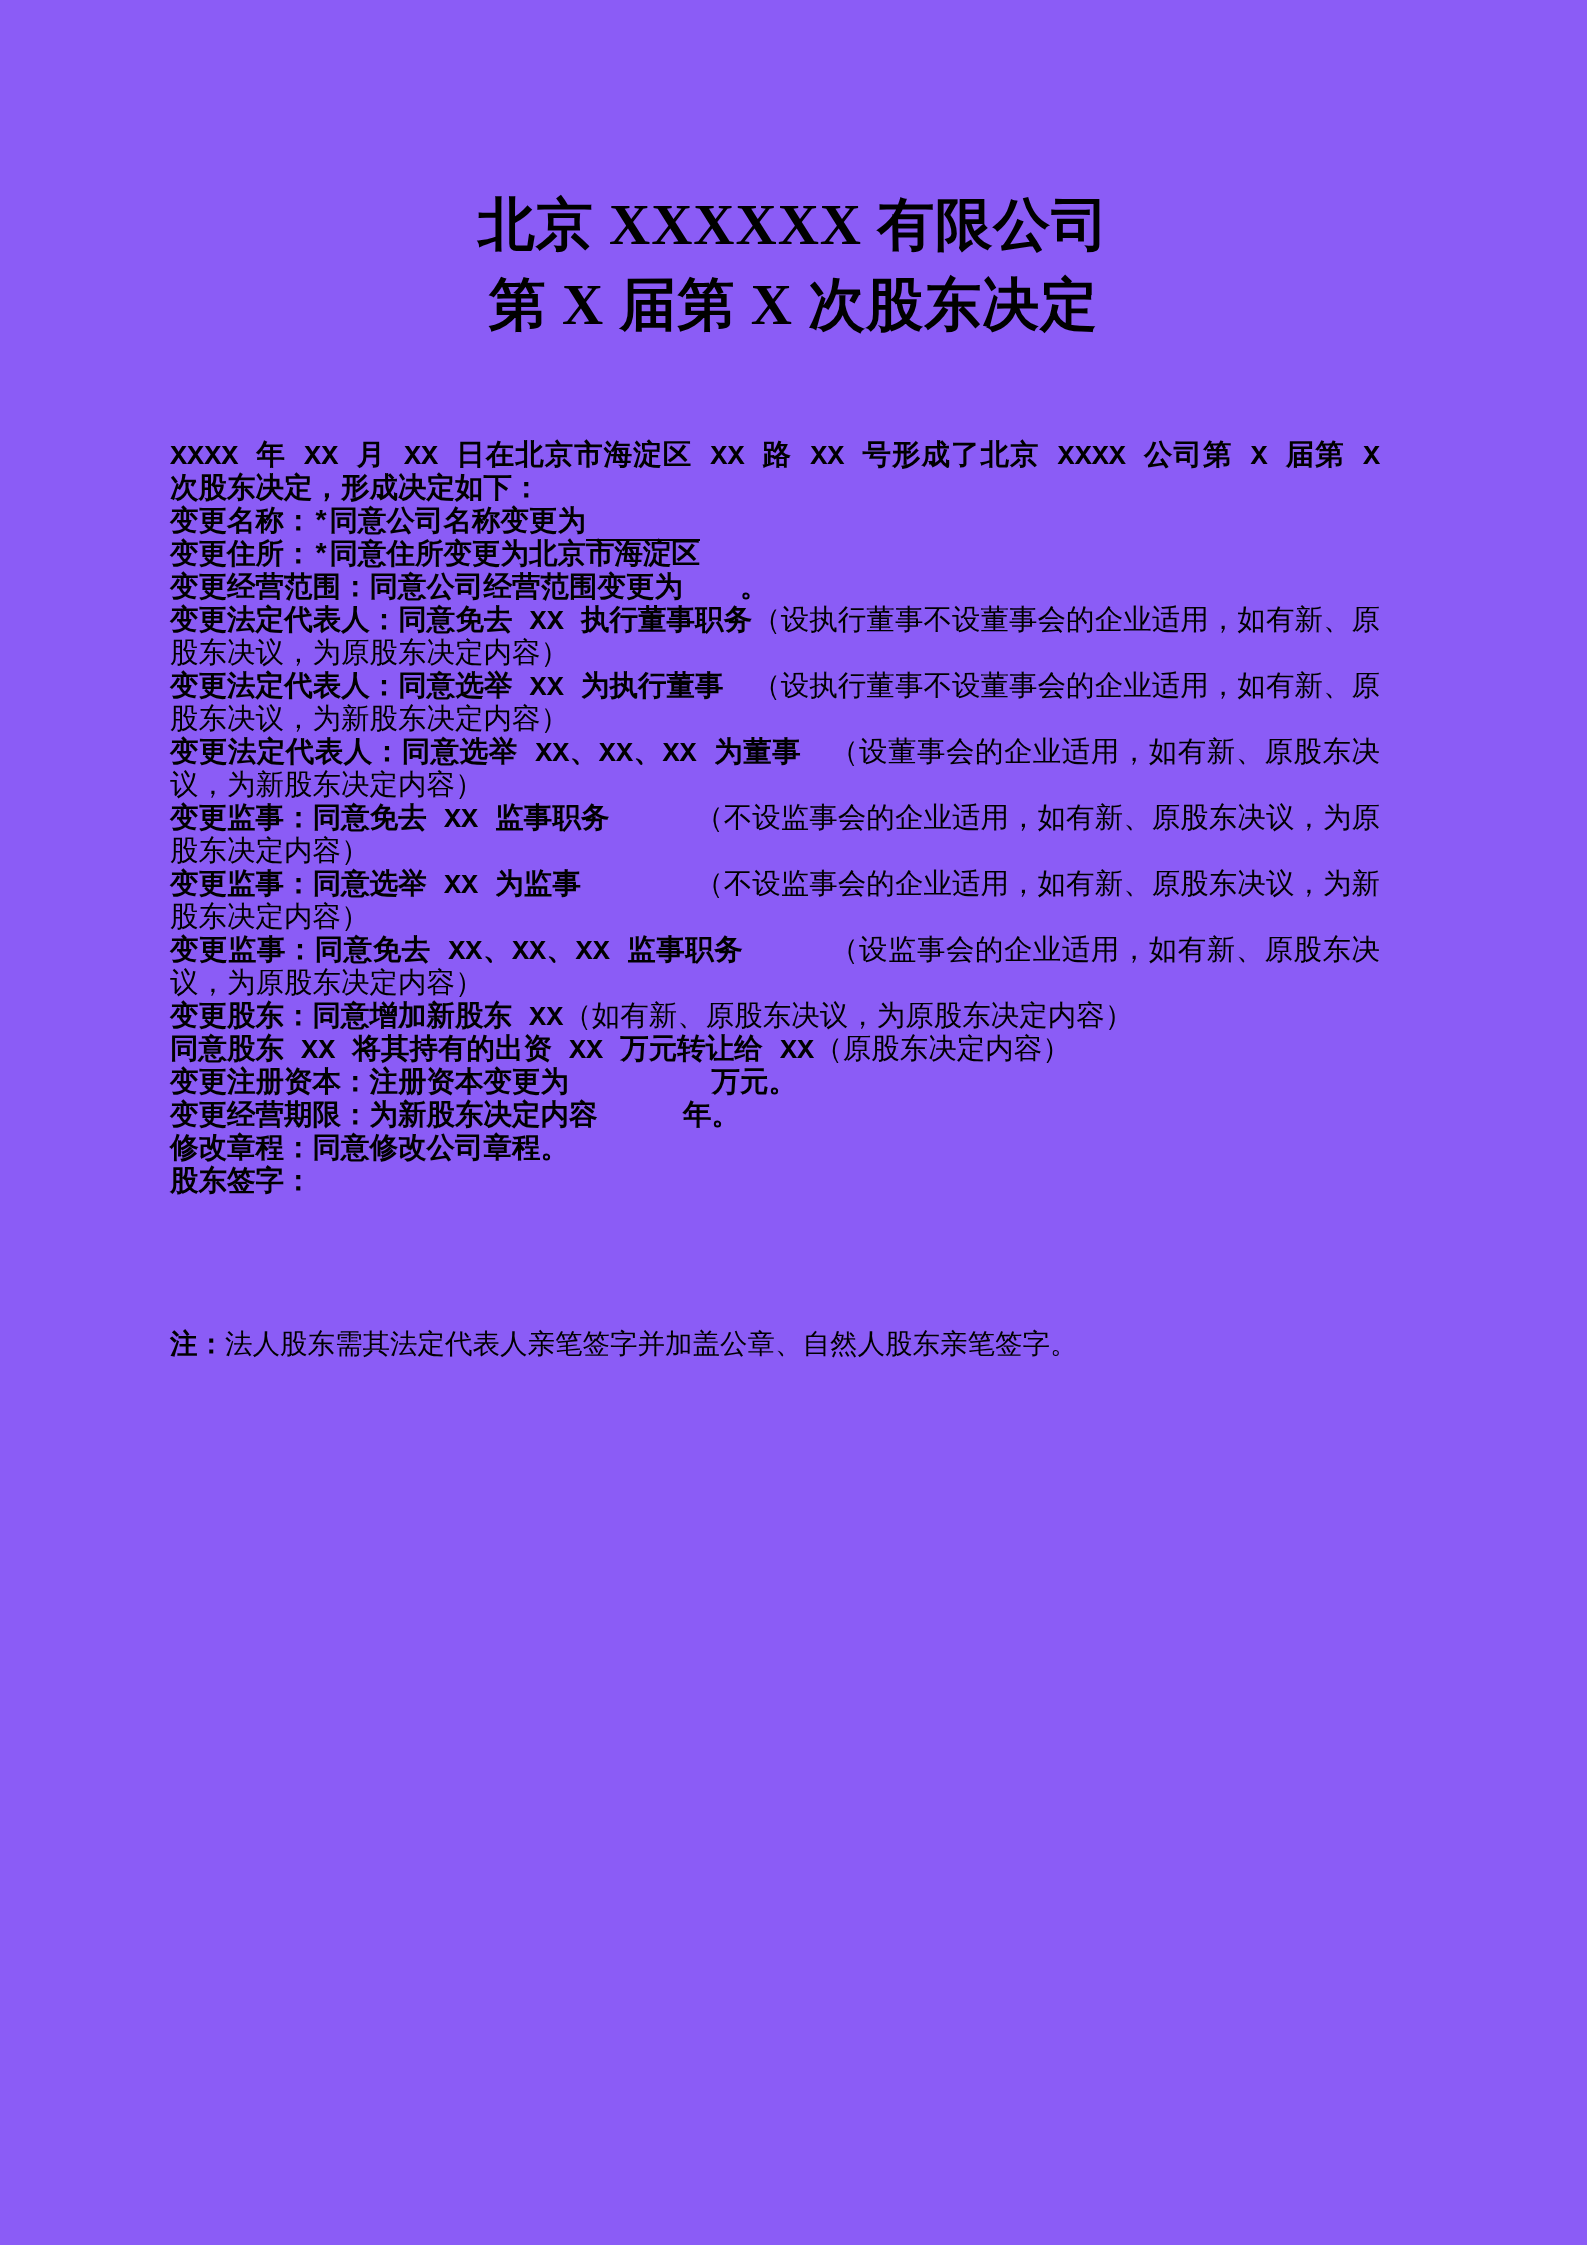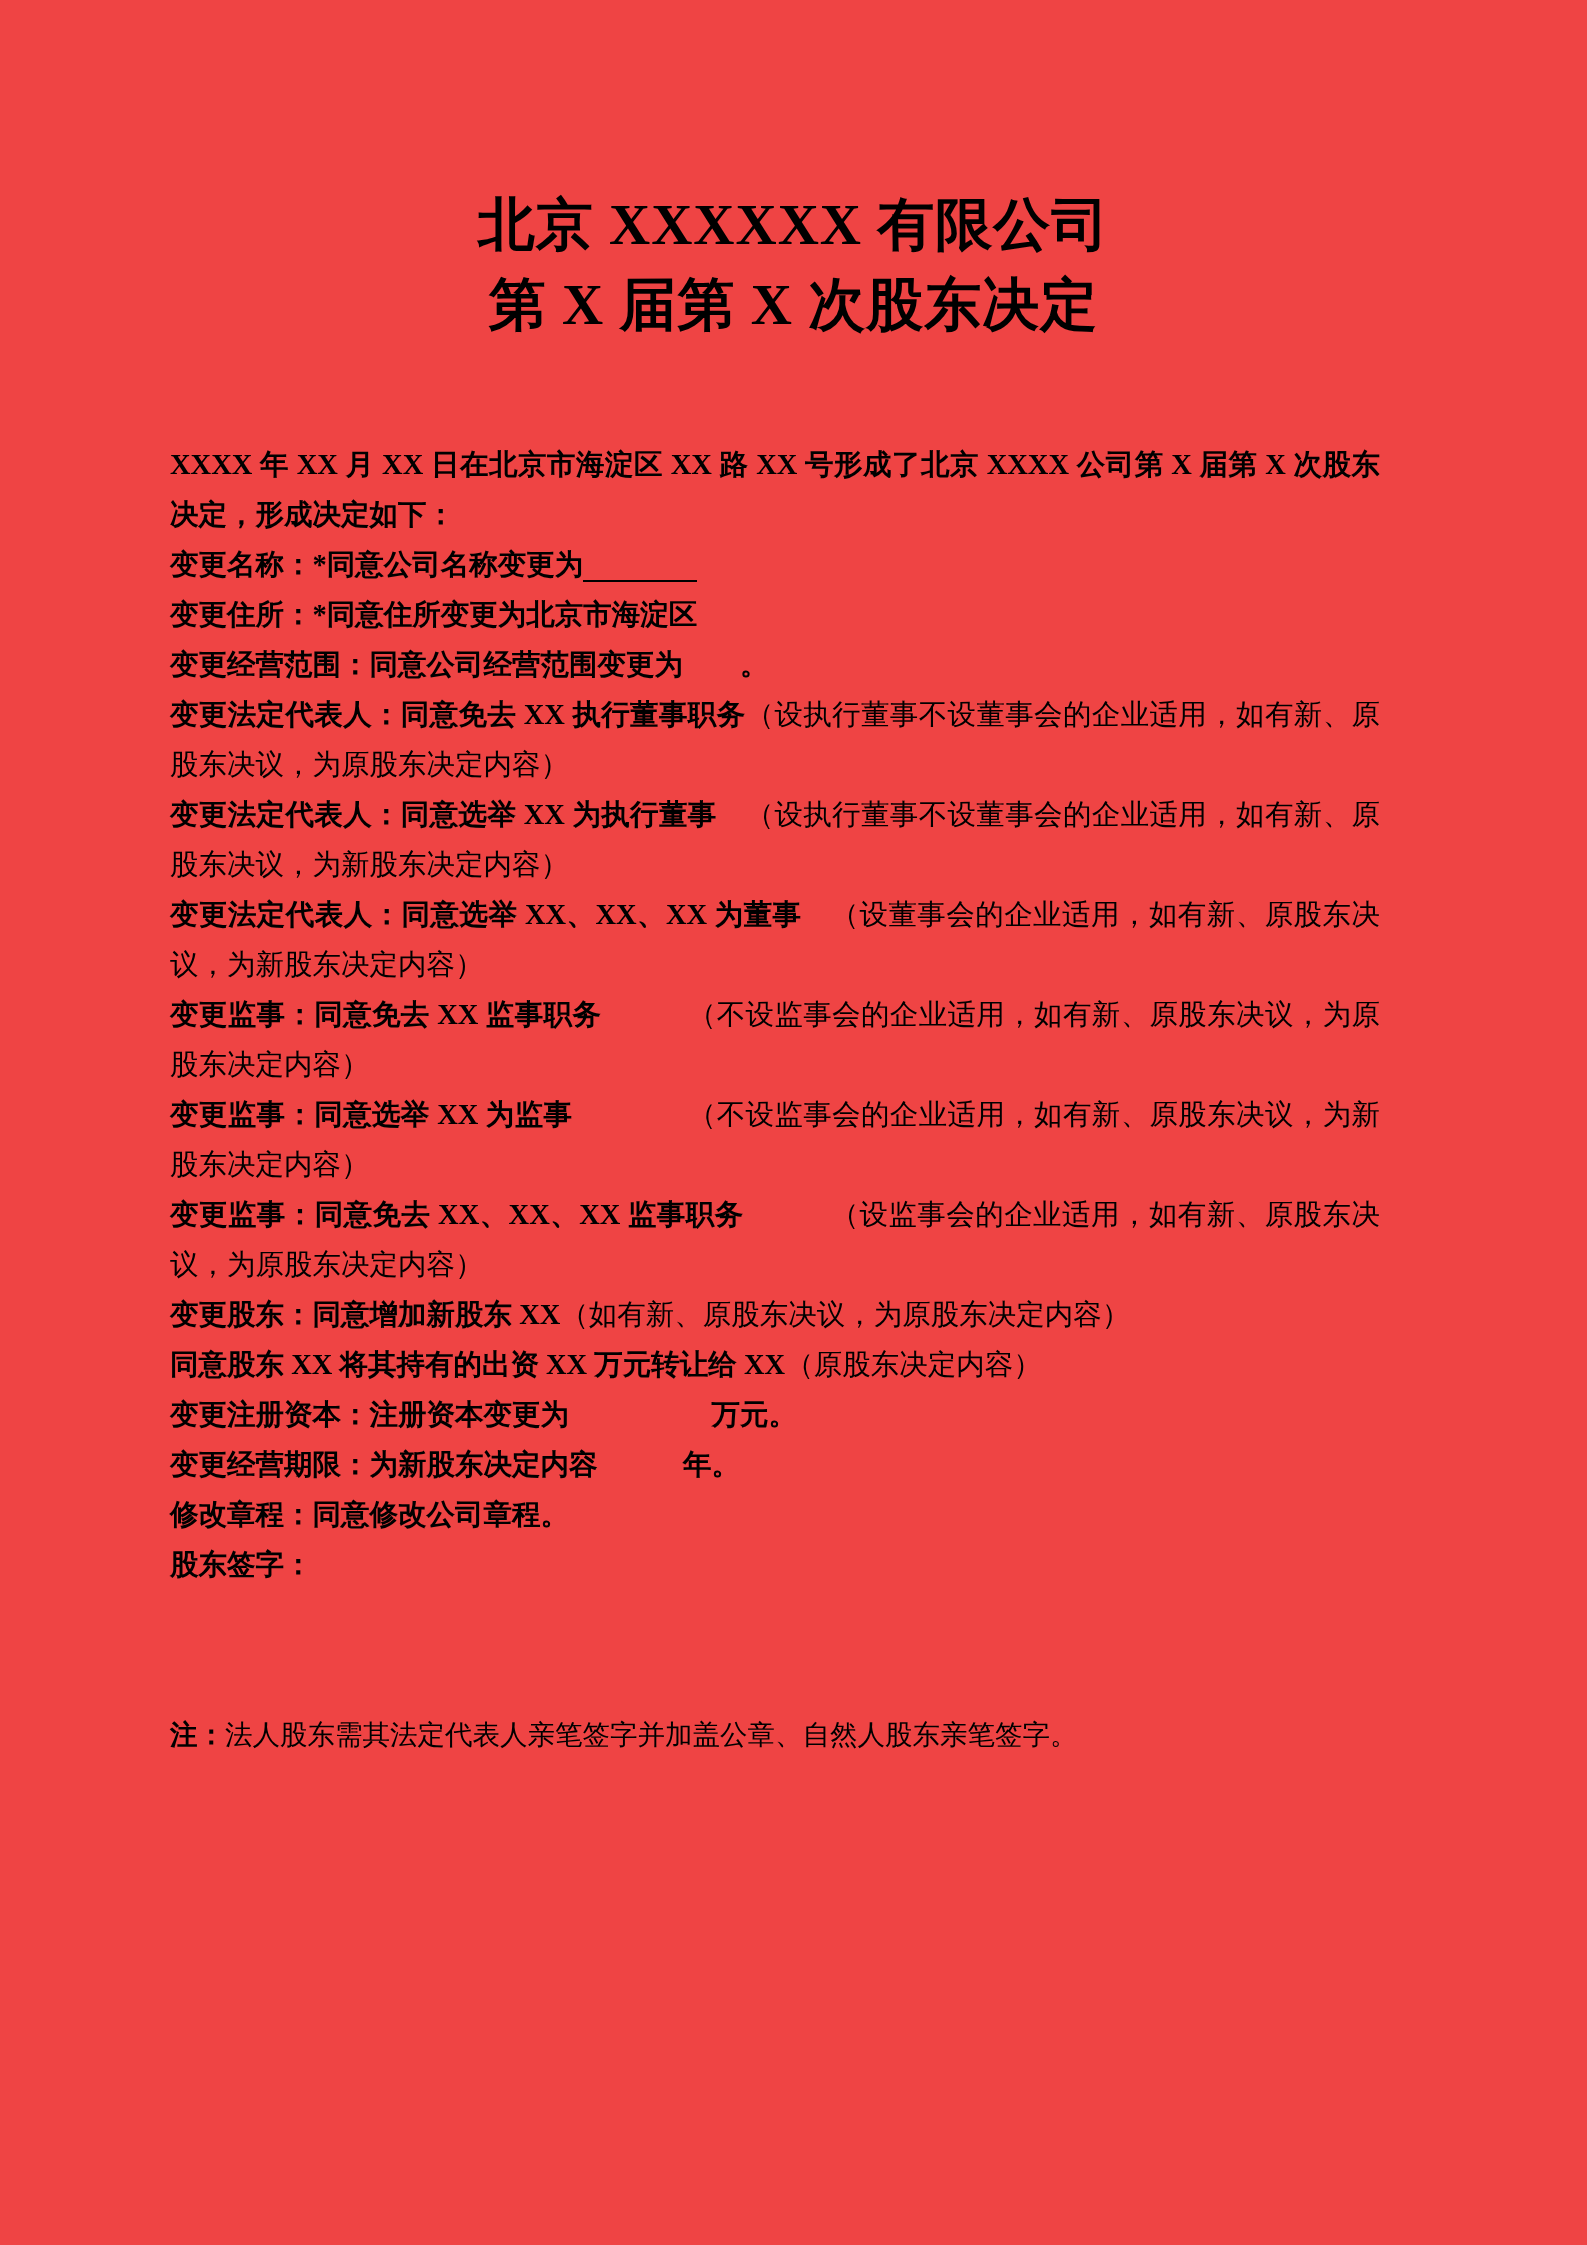--- a/index.html
+++ b/index.html
@@ -1,42 +1,43 @@
 <!DOCTYPE html>
 <html lang="zh"><head>
 <meta charset="utf-8">
 <style>
   html,body{margin:0;padding:0;background:#e8e8e8;}
   .page{
     position:relative;
     width:1587px;
     height:2245px;
-    background:#ef4444;
+    background:#8b5cf6;
     margin:0 auto;
     font-family:"Liberation Serif","DejaVu Serif",serif;
     color:#000;
     overflow:hidden;
   }
   .doc-header{
     padding-top:185px;
     text-align:center;
   }
   .doc-title{
     margin:0;
     font-size:57px;
     line-height:80px;
     font-weight:bold;
     letter-spacing:1px;
   }
   .doc-body{
     margin:95px 0 0 170px;
     width:1210px;
     font-size:28.5px;
-    line-height:50px;
+    line-height:33px;
     text-align:justify;
+    font-family:Liberation Mono, monospace;
   }
   .para{margin:0;}
   .seg-b{font-weight:bold;}
   .seg-r{font-weight:normal;}
   .seg-u{font-weight:bold;}
   .seg-u:not(:empty){
     border-bottom:2px solid #000;
     white-space:pre;
   }
   .doc-note{

